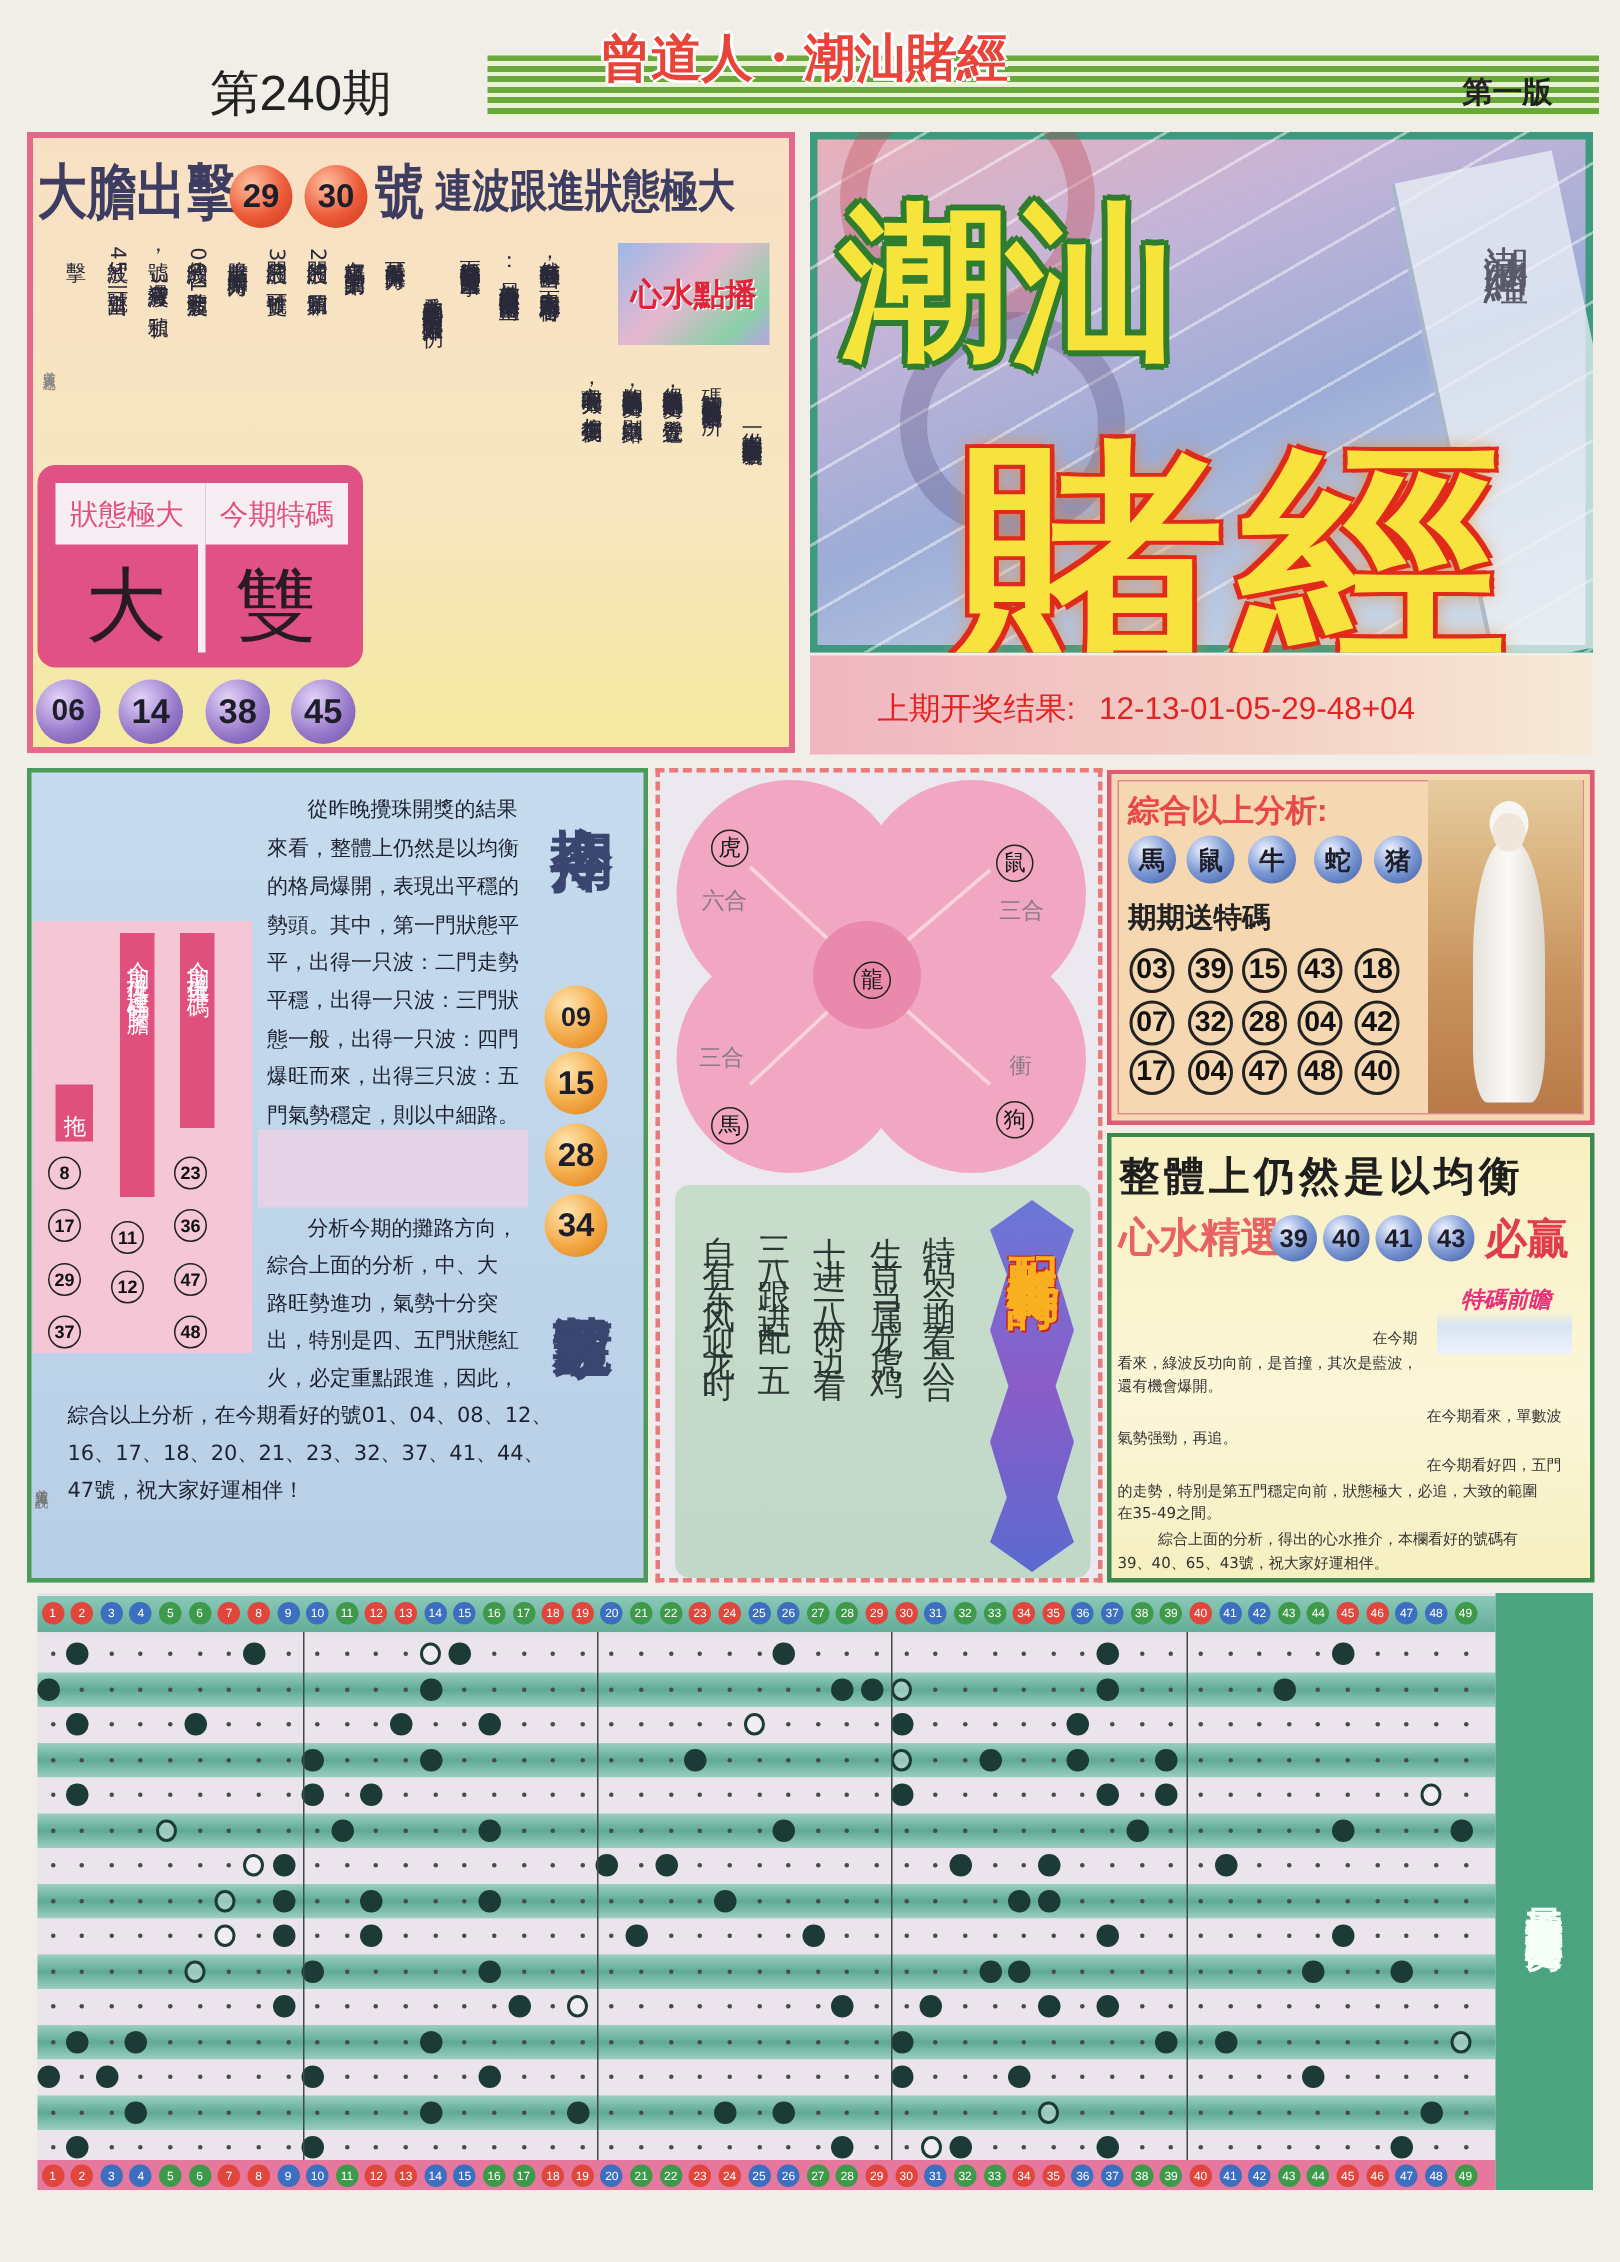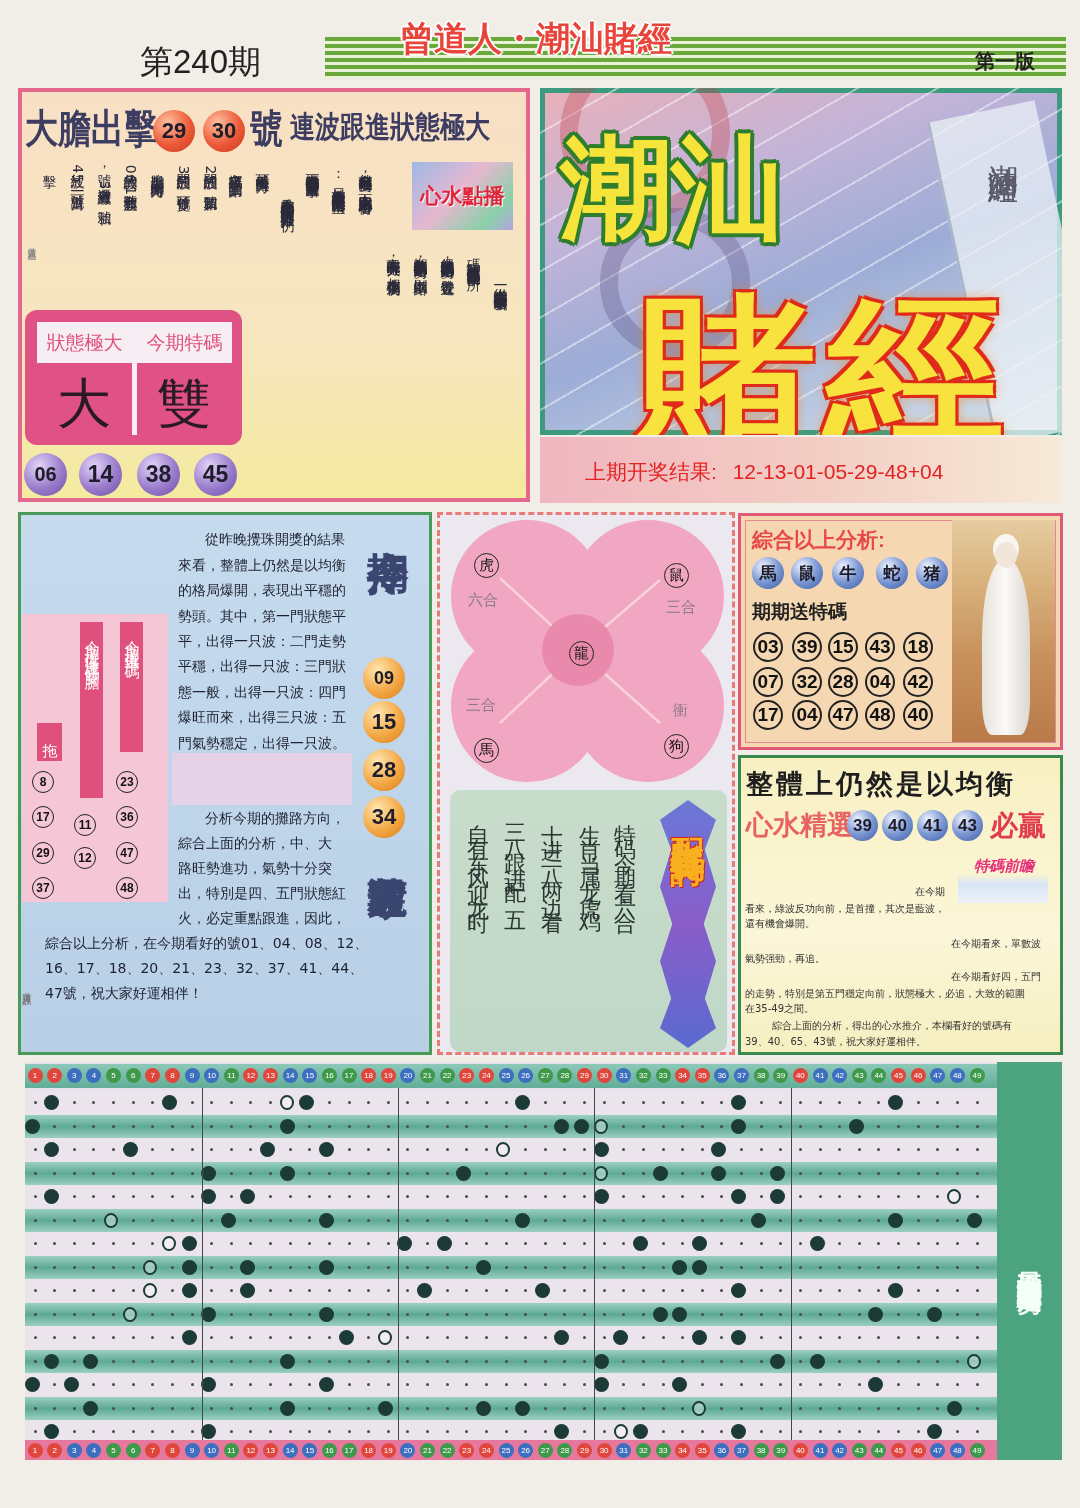--- a/index.html
+++ b/index.html
@@ -178,21 +178,21 @@
   </div>
 
   <div class="pline" style="left:187px;top:19px">從昨晚攪珠開獎的結果</div>
   <div class="pline" style="left:160px;top:45px">來看，整體上仍然是以均衡</div>
   <div class="pline" style="left:160px;top:70px">的格局爆開，表現出平穩的</div>
   <div class="pline" style="left:160px;top:96px">勢頭。其中，第一門狀態平</div>
   <div class="pline" style="left:160px;top:121px">平，出得一只波：二門走勢</div>
   <div class="pline" style="left:160px;top:146px">平穩，出得一只波：三門狀</div>
   <div class="pline" style="left:160px;top:172px">態一般，出得一只波：四門</div>
   <div class="pline" style="left:160px;top:197px">爆旺而來，出得三只波：五</div>
-  <div class="pline" style="left:160px;top:223px">門氣勢穩定，出得一只波。</div>
+  <div class="pline" style="left:160px;top:223px">門氣勢穩定，則以中細路。</div>
 
   <div id="pinkbar" class="abs"></div>
 
   <div class="pline" style="left:187px;top:298px">分析今期的攤路方向，</div>
   <div class="pline" style="left:160px;top:323px">綜合上面的分析，中、大</div>
   <div class="pline" style="left:160px;top:348px">路旺勢進功，氣勢十分突</div>
   <div class="pline" style="left:160px;top:373px">出，特別是四、五門狀態紅</div>
   <div class="pline" style="left:160px;top:398px">火，必定重點跟進，因此，</div>
 
   <div class="pline" style="left:27px;top:423px">綜合以上分析，在今期看好的號01、04、08、12、</div>

